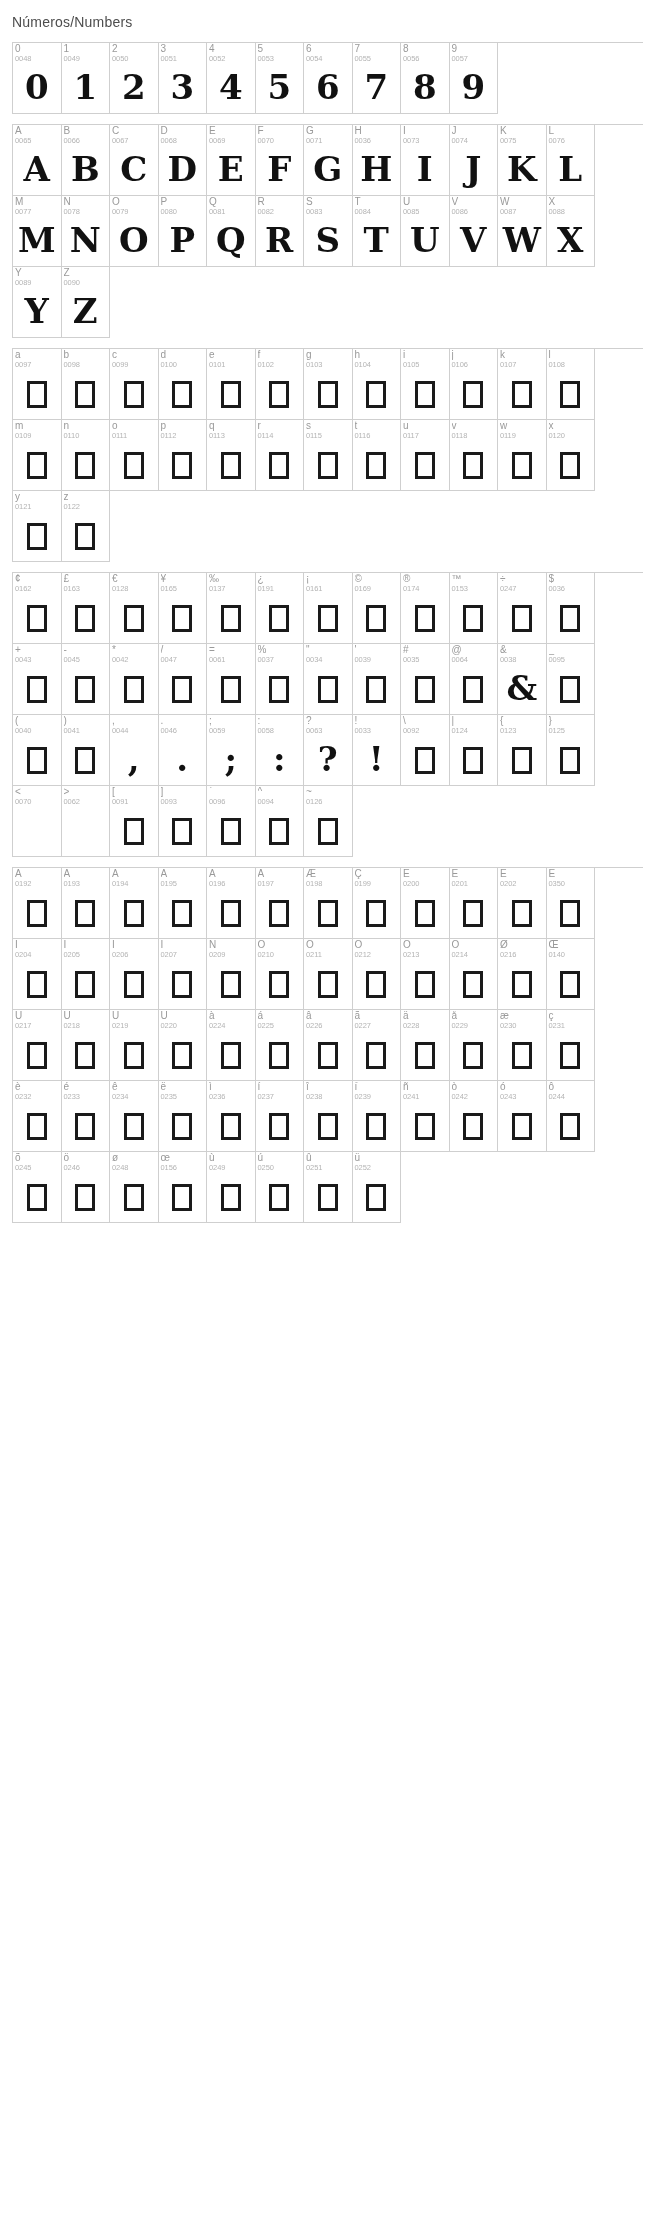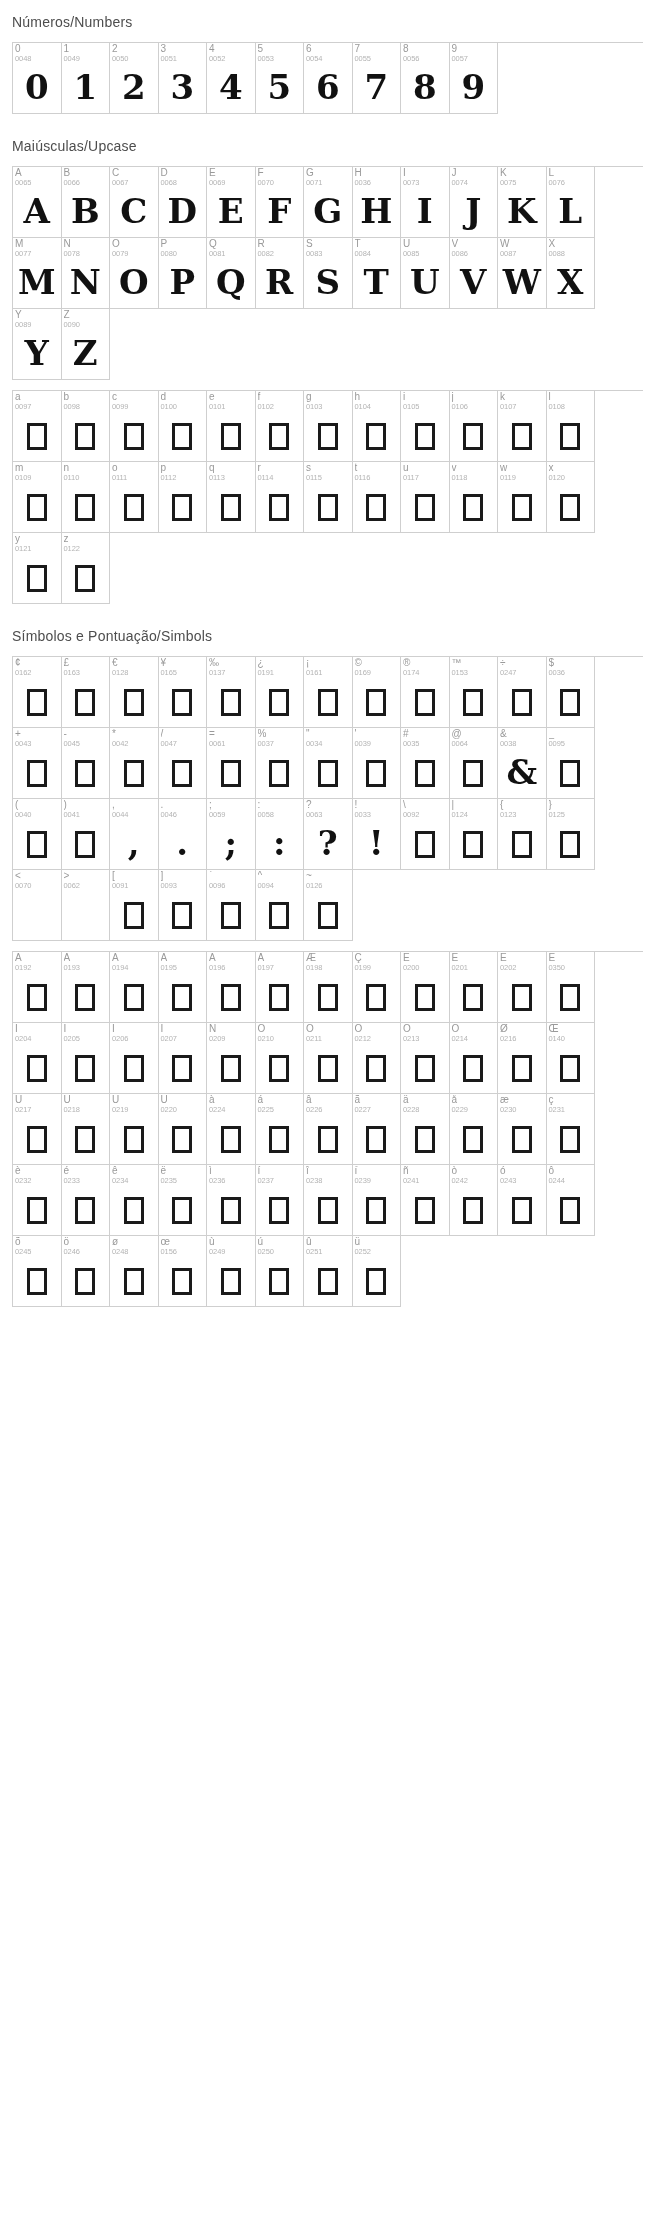--- a/index.html
+++ b/index.html
@@ -168,21 +168,20 @@
         <div class="glyph-cell">
           <div class="meta">
             <span class="ch">9</span>
             <span class="code">0057</span>
           </div>
           <div class="big">9</div>
         </div>
       </div>
     </div>
     <div class="section">
-      <div class="section-title">Maiúsculas/Upcase</div>
       <div class="glyph-grid">
         <div class="glyph-cell">
           <div class="meta">
             <span class="ch">A</span>
             <span class="code">0065</span>
           </div>
           <div class="big">A</div>
         </div>
         <div class="glyph-cell">
           <div class="meta">
@@ -541,21 +540,20 @@
         <div class="glyph-cell">
           <div class="meta">
             <span class="ch">z</span>
             <span class="code">0122</span>
           </div>
           <div class="box"></div>
         </div>
       </div>
     </div>
     <div class="section">
-      <div class="section-title">Símbolos e Pontuação/Simbols</div>
       <div class="glyph-grid">
         <div class="glyph-cell">
           <div class="meta">
             <span class="ch">¢</span>
             <span class="code">0162</span>
           </div>
           <div class="box"></div>
         </div>
         <div class="glyph-cell">
           <div class="meta">

